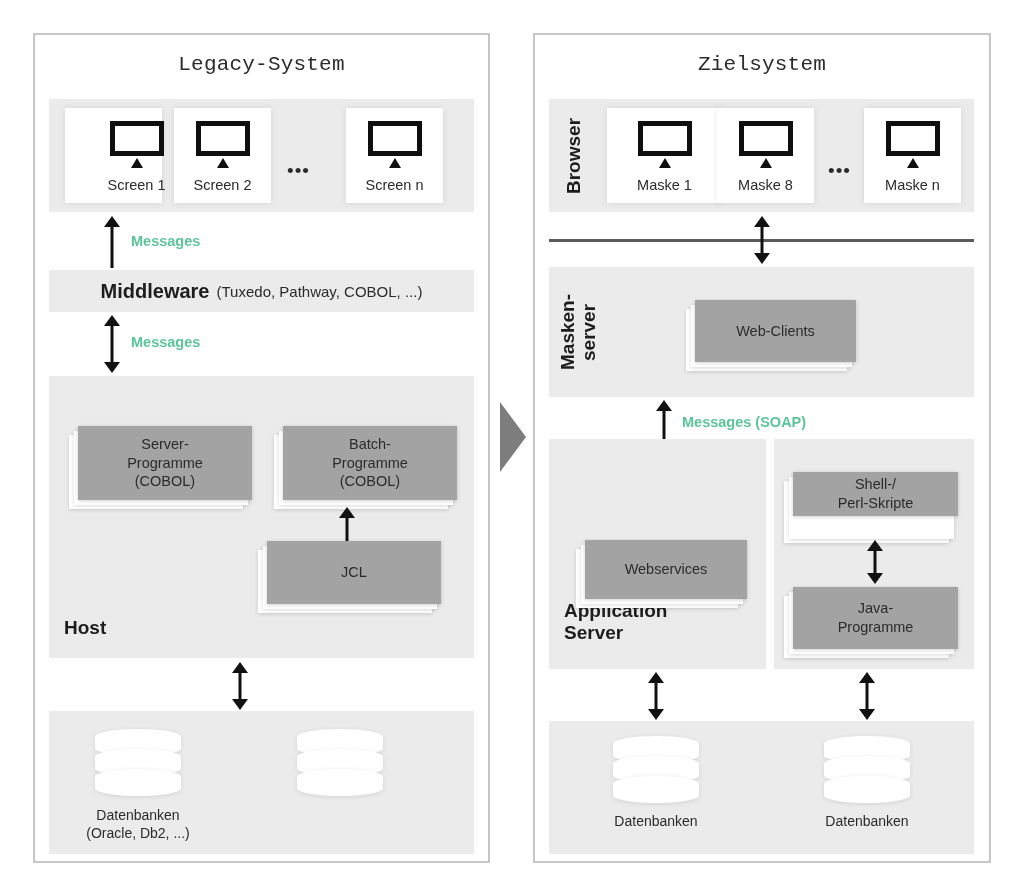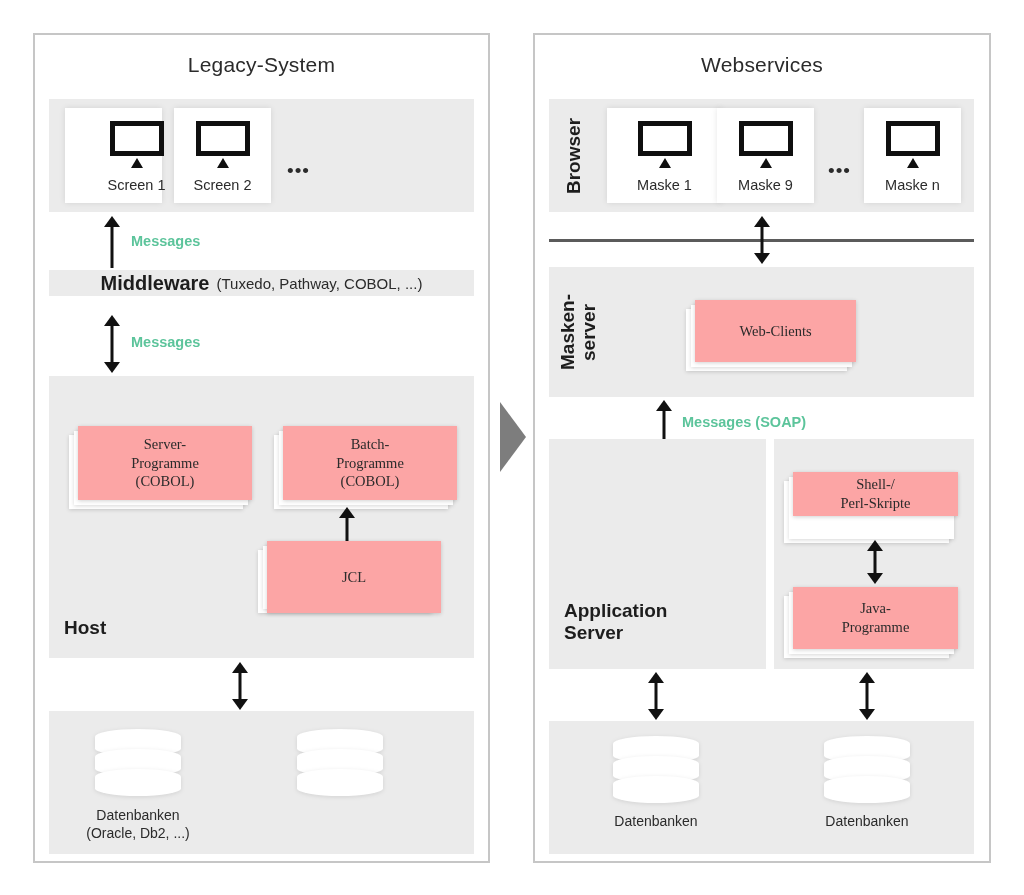--- a/index.html
+++ b/index.html
@@ -22,20 +22,21 @@
   #target-panel { left: 533px; top: 33px; width: 458px; height: 830px; }
 
   .panel-title {
     position: absolute;
     left: 0; right: 0;
     text-align: center;
     font-size: 21px;
     font-weight: 400;
     color: #2b2b2b;
     letter-spacing: .2px;
+    font-family: Liberation Mono, monospace;
   }
 
   
   .band {
     position: absolute;
     background: #ebebeb;
   }
 
   
   .tile {
@@ -123,27 +124,26 @@
   .stack .sh {
     position: absolute;
     background: #ffffff;
     box-shadow: 0 1px 4px rgba(0,0,0,.16);
   }
   .stack .sh1 { left: -9px;  top: 9px;  }
   .stack .sh2 { left: -4.5px; top: 4.5px; }
   .stack .face {
     position: absolute;
     left: 0; top: 0;
-    background: #fca5a5;
+    background: #a3a3a3;
     box-shadow: 0 1px 4px rgba(0,0,0,.18);
     display: flex;
     align-items: center;
     justify-content: center;
     text-align: center;
-    font-family: Liberation Serif, serif;
   }
   .stack .face span {
     font-size: 14.5px;
     color: #2b2b2b;
     line-height: 1.28;
     white-space: pre-line;
   }
 
   
   .db { position: absolute; width: 86px; height: 68px; }
@@ -231,28 +231,35 @@
     <div class="tile" style="left:139px; top:73px; width:97px; height:95px;">
       <span class="mon">
         <span class="mscreen"></span>
           <span class="mstand"></span>
       </span>
       <span class="cap">Screen 2</span>
     </div>
 
     <div class="ellipsis" style="left:252px; top:126px;">•••</div>
 
+    <div class="tile" style="left:311px; top:73px; width:97px; height:95px;">
+      <span class="mon">
+        <span class="mscreen"></span>
+          <span class="mstand"></span>
+      </span>
+      <span class="cap">Screen n</span>
+    </div>
 
     <div class="arrow" style="left:68px; top:181px; width:18px; height:52px;">
       <span class="head up"></span>
       <span class="shaft" style="top:9px; height:43px;"></span>
     </div>
     <div class="msg-label" style="left:96px; top:198px;">Messages</div>
 
-    <div id="middleware-bar" style="left:14px; top:235px; width:425px; height:26px;">
+    <div id="middleware-bar" style="left:14px; top:235px; width:425px; height:42px;">
       <span class="mw-strong">Middleware</span>
       <span class="mw-sub">(Tuxedo, Pathway, COBOL, ...)</span>
     </div>
 
     <div class="arrow" style="left:68px; top:280px; width:18px; height:58px;">
       <span class="head up"></span>
       <span class="shaft" style="top:9px; height:40px;"></span>
       <span class="head down"></span>
     </div>
     <div class="msg-label" style="left:96px; top:299px;">Messages</div>
@@ -282,21 +289,21 @@
     </div>
 
     <div class="arrow" style="left:303px; top:472px; width:18px; height:36px;">
       <span class="head up"></span>
       <span class="shaft" style="top:9px; height:27px;"></span>
     </div>
 
     <div class="stack" style="left:232px; top:506px; width:174px; height:63px;">
       <span class="sh sh1" style="width:174px; height:63px;"></span>
       <span class="sh sh2" style="width:174px; height:63px;"></span>
-      <span class="face" style="width:174px; height:72px;text-align:center;">
+      <span class="face" style="width:174px; height:63px;text-align:center;">
         <span>JCL</span>
       </span>
     </div>
 
     <div class="arrow" style="left:196px; top:627px; width:18px; height:48px;">
       <span class="head up"></span>
       <span class="shaft" style="top:9px; height:30px;"></span>
       <span class="head down"></span>
     </div>
 
@@ -314,40 +321,40 @@
       <span class="cyl c1"></span>
         <span class="cyl c2"></span>
         <span class="cyl c3"></span>
     </div>
   </div>
 
   <div id="transition-arrow"></div>
 
   <div class="panel" id="target-panel">
 
-    <div class="panel-title" style="top:18px;">Webservices</div>
+    <div class="panel-title" style="top:18px;">Zielsystem</div>
 
     <div class="band" style="left:14px; top:64px; width:425px; height:113px;"></div>
 
     <div class="band-label-v" style="left:28px; top:73px; height:95px;">Browser</div>
 
     <div class="tile" style="left:72px; top:73px; width:115px; height:95px;">
       <span class="mon">
         <span class="mscreen"></span>
           <span class="mstand"></span>
       </span>
       <span class="cap">Maske 1</span>
     </div>
 
     <div class="tile" style="left:182px; top:73px; width:97px; height:95px;">
       <span class="mon">
         <span class="mscreen"></span>
           <span class="mstand"></span>
       </span>
-      <span class="cap">Maske 9</span>
+      <span class="cap">Maske 8</span>
     </div>
 
     <div class="ellipsis" style="left:293px; top:126px;">•••</div>
 
     <div class="tile" style="left:329px; top:73px; width:97px; height:95px;">
       <span class="mon">
         <span class="mscreen"></span>
           <span class="mstand"></span>
       </span>
       <span class="cap">Maske n</span>
@@ -379,20 +386,27 @@
       <span class="shaft" style="top:9px; height:40px;"></span>
       <span class="head down"></span>
     </div>
     <div class="msg-label" style="left:147px; top:379px;">Messages (SOAP)</div>
 
     <div class="band" style="left:14px; top:404px; width:217px; height:230px;"></div>
 
     <div class="band-label" style="left:29px; top:565px; white-space:pre-line;">Application
 Server</div>
 
+    <div class="stack" style="left:50px; top:505px; width:162px; height:59px;">
+      <span class="sh sh1" style="width:162px; height:59px;"></span>
+      <span class="sh sh2" style="width:162px; height:59px;"></span>
+      <span class="face" style="width:162px; height:59px;">
+        <span>Webservices</span>
+      </span>
+    </div>
 
     <div class="band" style="left:239px; top:404px; width:200px; height:230px;"></div>
 
     <div class="stack" style="left:258px; top:437px; width:165px; height:62px;">
       <span class="sh sh1" style="width:165px; height:62px;"></span>
       <span class="sh sh2" style="width:165px; height:62px;"></span>
       <span class="face" style="width:165px; height:44px;">
         <span>Shell-/
 Perl-Skripte</span>
       </span>

